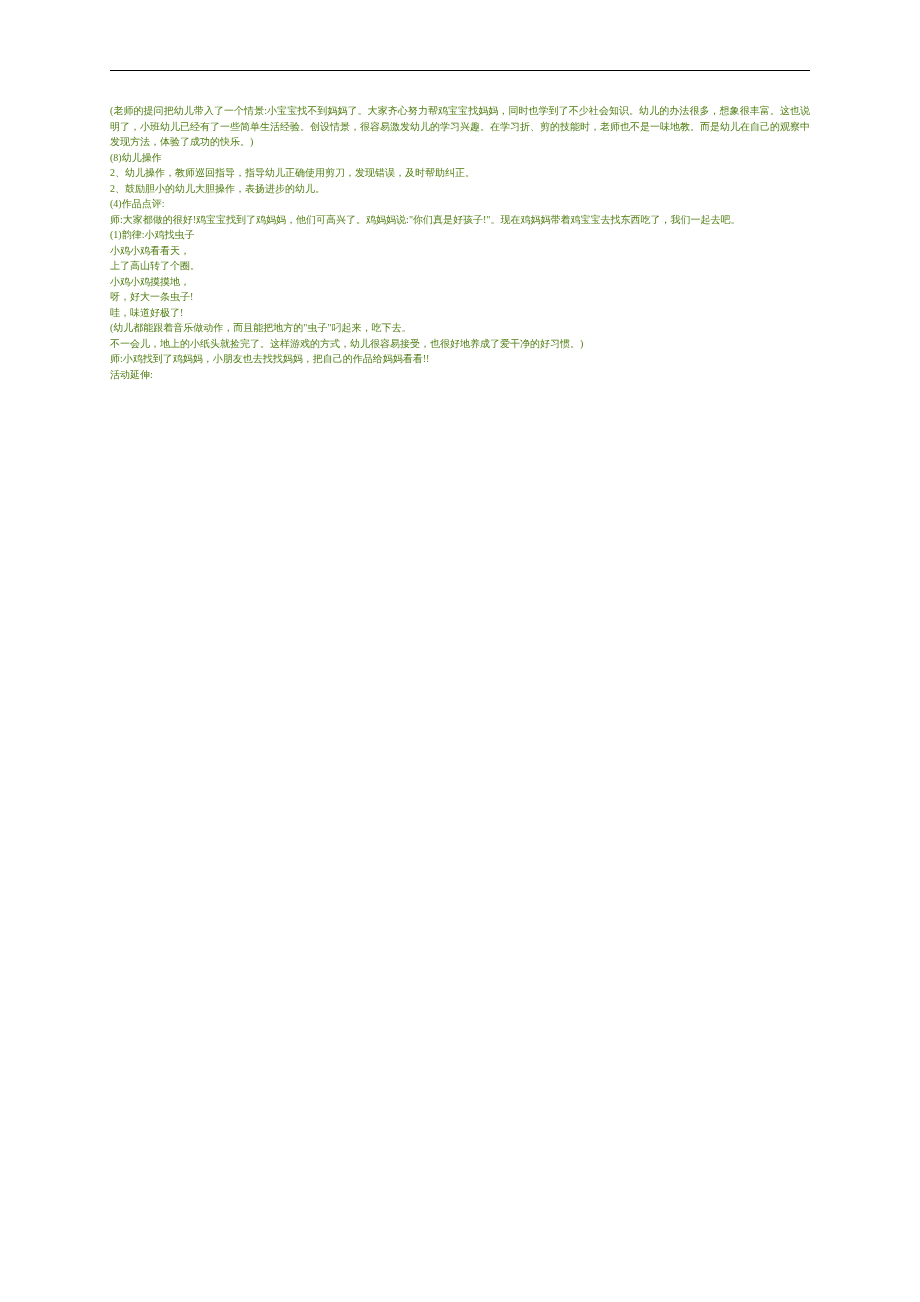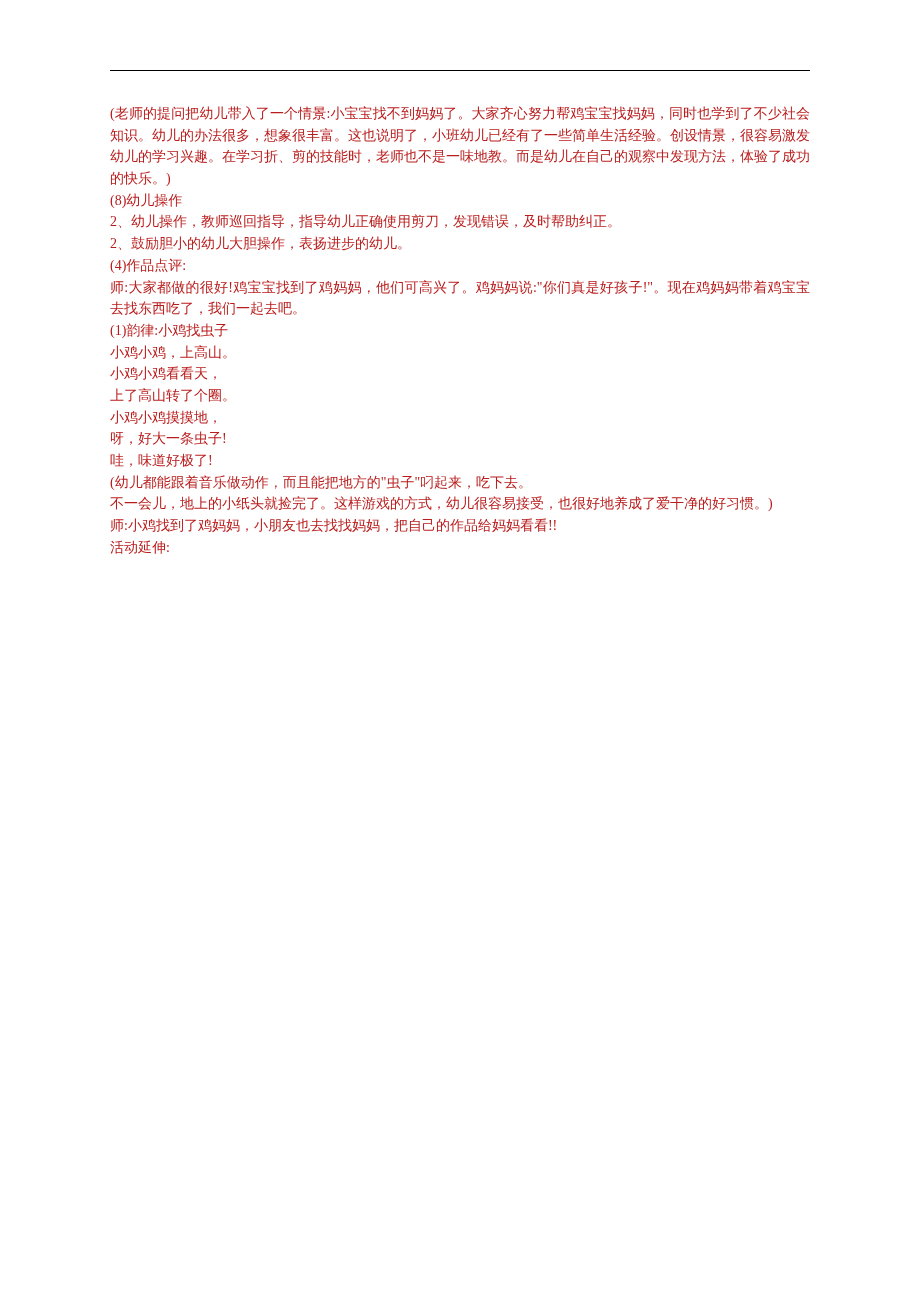--- a/index.html
+++ b/index.html
@@ -12,43 +12,42 @@
       font-family: "SimSun", "宋体", serif;
       width: 920px;
       padding: 70px 110px 60px 110px;
     }
     .horizontal-rule {
       border: none;
       border-top: 1.5px solid #000;
       margin-bottom: 32px;
     }
     .content {
-      font-size: 14px;
+      font-size: 10px;
       line-height: 1.55;
-      color: #b91c1c;
+      color: #4d7c0f;
       text-align: justify;
     }
     .content p {
       margin: 0;
     }
   </style>
 </head>
 <body>
 
 <hr class="horizontal-rule">
 
 <div class="content">
   <p>(老师的提问把幼儿带入了一个情景:小宝宝找不到妈妈了。大家齐心努力帮鸡宝宝找妈妈，同时也学到了不少社会知识。幼儿的办法很多，想象很丰富。这也说明了，小班幼儿已经有了一些简单生活经验。创设情景，很容易激发幼儿的学习兴趣。在学习折、剪的技能时，老师也不是一味地教。而是幼儿在自己的观察中发现方法，体验了成功的快乐。)</p>
   <p>(8)幼儿操作</p>
   <p>2、幼儿操作，教师巡回指导，指导幼儿正确使用剪刀，发现错误，及时帮助纠正。</p>
   <p>2、鼓励胆小的幼儿大胆操作，表扬进步的幼儿。</p>
   <p>(4)作品点评:</p>
   <p>师:大家都做的很好!鸡宝宝找到了鸡妈妈，他们可高兴了。鸡妈妈说:"你们真是好孩子!"。现在鸡妈妈带着鸡宝宝去找东西吃了，我们一起去吧。</p>
   <p>(1)韵律:小鸡找虫子</p>
-  <p>小鸡小鸡，上高山。</p>
   <p>小鸡小鸡看看天，</p>
   <p>上了高山转了个圈。</p>
   <p>小鸡小鸡摸摸地，</p>
   <p>呀，好大一条虫子!</p>
   <p>哇，味道好极了!</p>
   <p>(幼儿都能跟着音乐做动作，而且能把地方的"虫子"叼起来，吃下去。</p>
   <p>不一会儿，地上的小纸头就捡完了。这样游戏的方式，幼儿很容易接受，也很好地养成了爱干净的好习惯。)</p>
   <p>师:小鸡找到了鸡妈妈，小朋友也去找找妈妈，把自己的作品给妈妈看看!!</p>
   <p>活动延伸:</p>
 </div>

